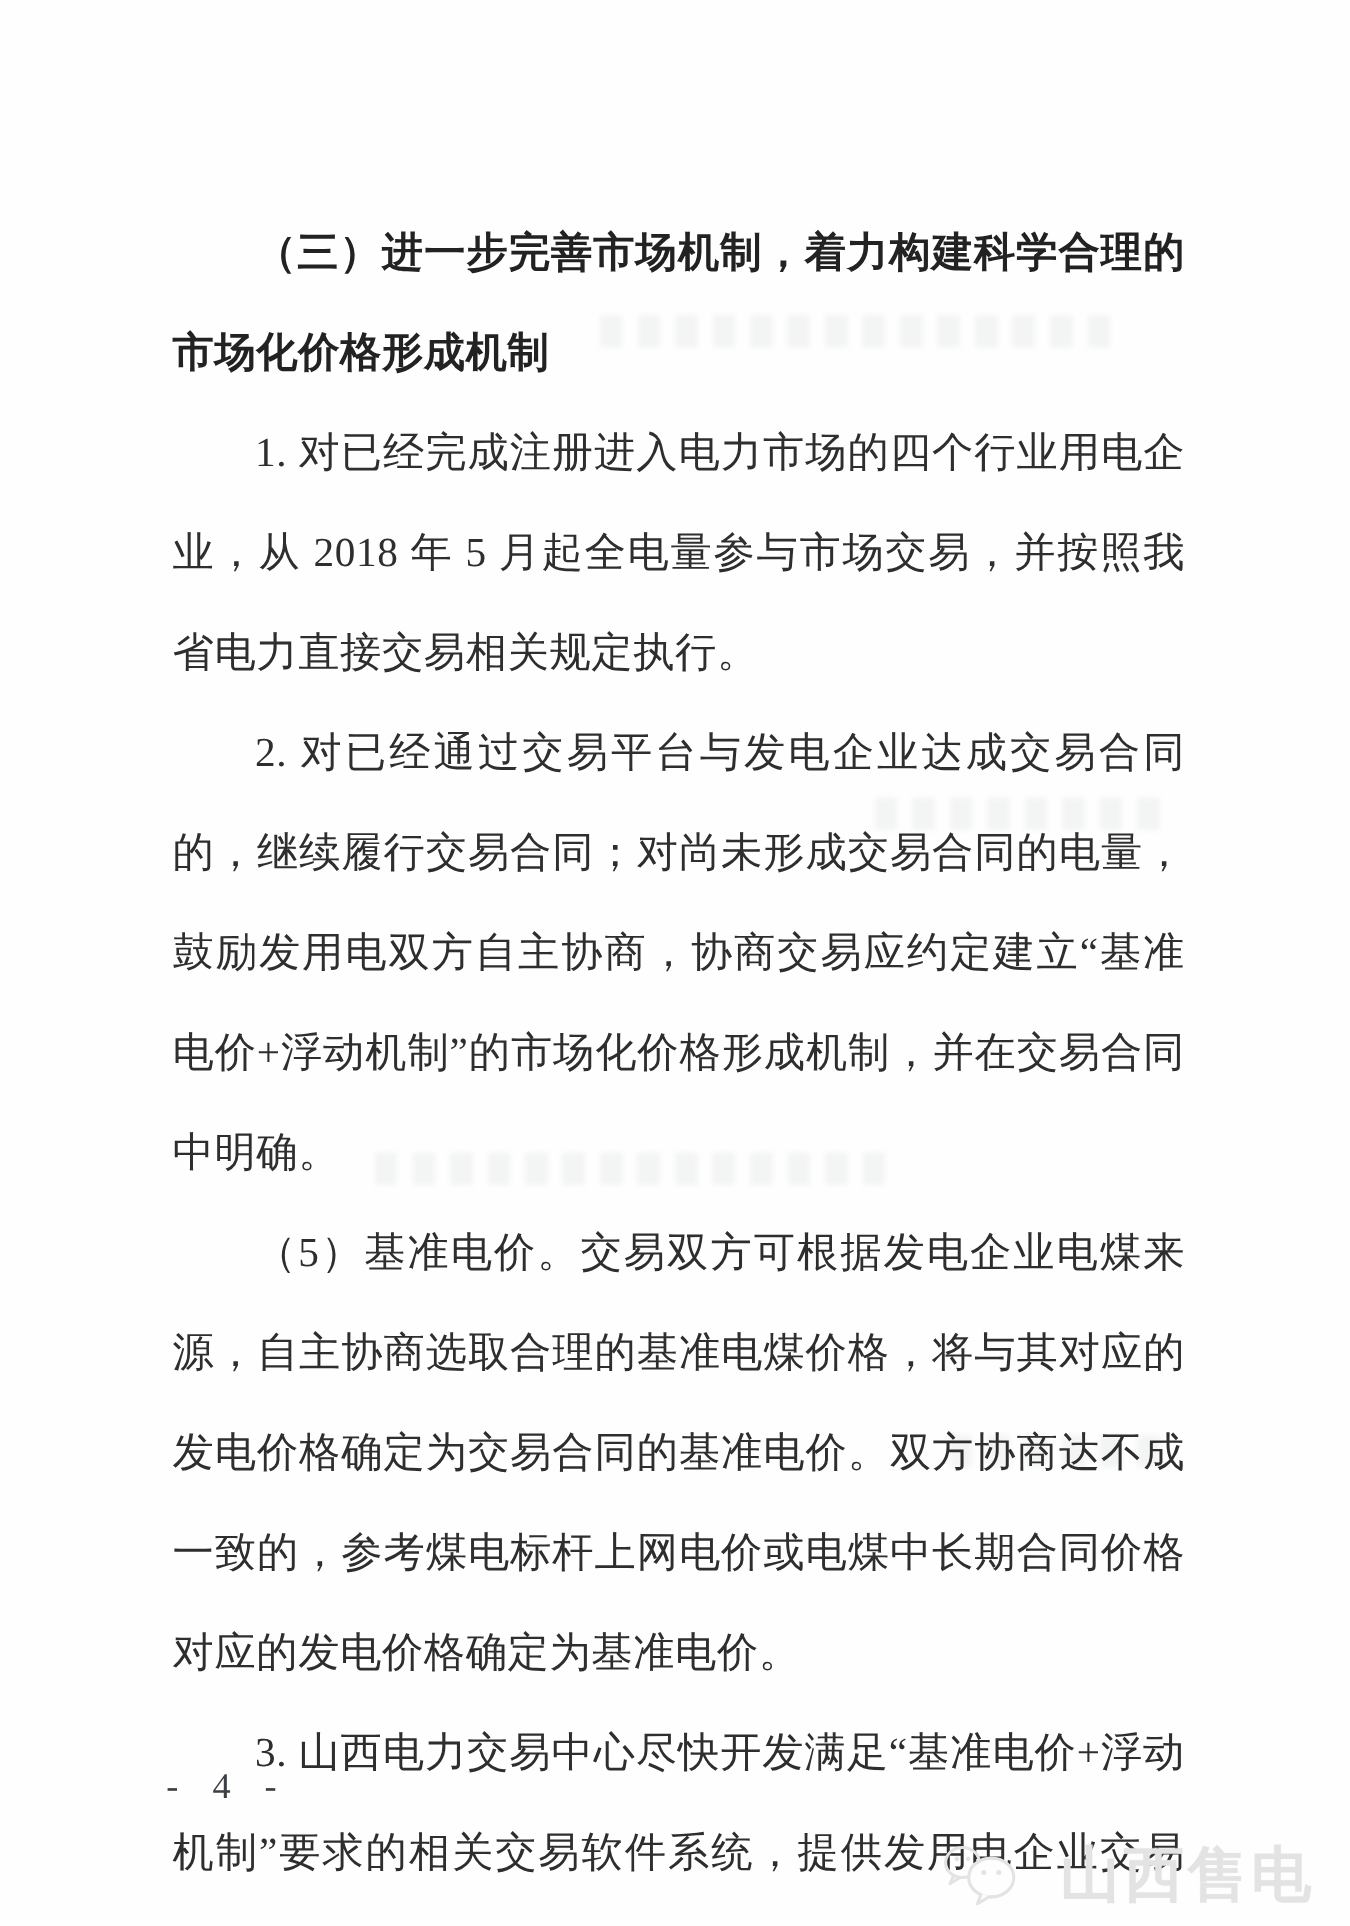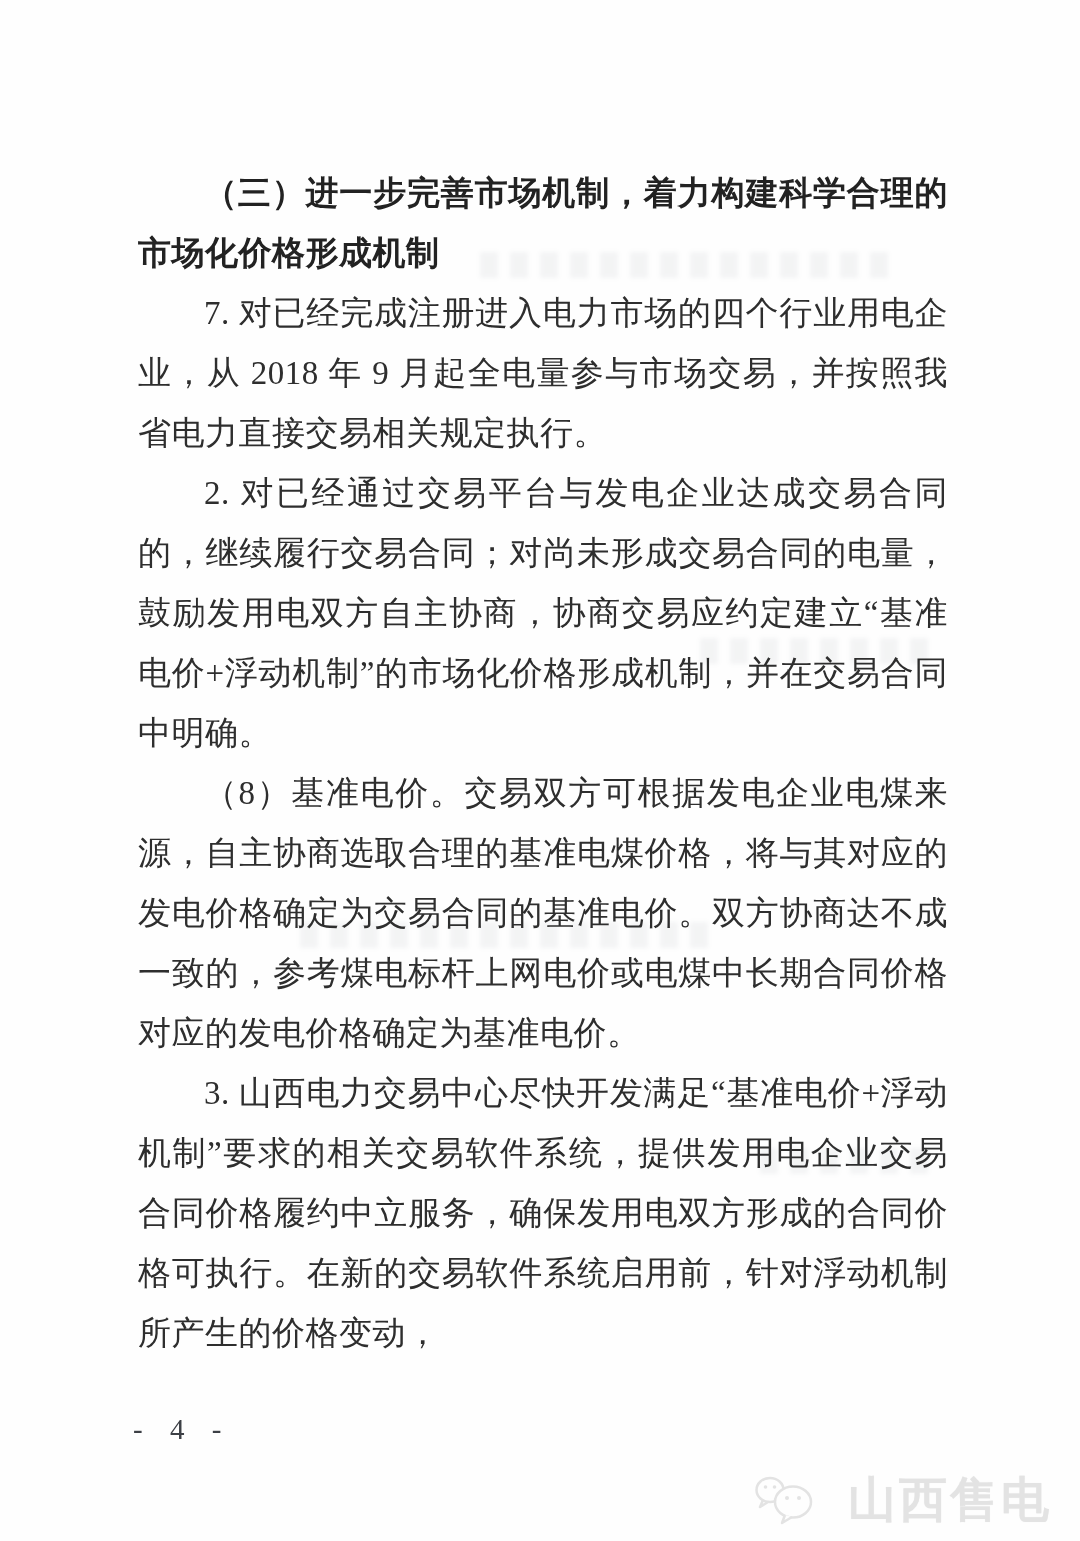--- a/index.html
+++ b/index.html
@@ -19,21 +19,21 @@
   .content {
     position: absolute;
     left: 138px;
     top: 163px;
     width: 810px;
     color: #2e2e2e;
   }
   .content p {
     margin: 0;
     font-size: 33px;
-    line-height: 60px;
+    line-height: 80px;
     text-align: justify;
     text-indent: 2em;
     letter-spacing: 0.5px;
     word-break: break-all;
   }
   .content p.heading {
     font-weight: bold;
     color: #222222;
   }
   
@@ -92,23 +92,23 @@
 
 <div class="page">
 
   <div class="artifact a1"></div>
   <div class="artifact a2"></div>
   <div class="artifact a3"></div>
   <div class="artifact a4"></div>
 
   <div class="content">
     <p class="heading">（三）进一步完善市场机制，着力构建科学合理的市场化价格形成机制</p>
-    <p>7. 对已经完成注册进入电力市场的四个行业用电企业，从 2018 年 9 月起全电量参与市场交易，并按照我省电力直接交易相关规定执行。</p>
+    <p>1. 对已经完成注册进入电力市场的四个行业用电企业，从 2018 年 5 月起全电量参与市场交易，并按照我省电力直接交易相关规定执行。</p>
     <p>2. 对已经通过交易平台与发电企业达成交易合同的，继续履行交易合同；对尚未形成交易合同的电量，鼓励发用电双方自主协商，协商交易应约定建立“基准电价+浮动机制”的市场化价格形成机制，并在交易合同中明确。</p>
-    <p>（8）基准电价。交易双方可根据发电企业电煤来源，自主协商选取合理的基准电煤价格，将与其对应的发电价格确定为交易合同的基准电价。双方协商达不成一致的，参考煤电标杆上网电价或电煤中长期合同价格对应的发电价格确定为基准电价。</p>
+    <p>（5）基准电价。交易双方可根据发电企业电煤来源，自主协商选取合理的基准电煤价格，将与其对应的发电价格确定为交易合同的基准电价。双方协商达不成一致的，参考煤电标杆上网电价或电煤中长期合同价格对应的发电价格确定为基准电价。</p>
     <p>3. 山西电力交易中心尽快开发满足“基准电价+浮动机制”要求的相关交易软件系统，提供发用电企业交易合同价格履约中立服务，确保发用电双方形成的合同价格可执行。在新的交易软件系统启用前，针对浮动机制所产生的价格变动，</p>
   </div>
 
   <div class="page-number">- 4 -</div>
 
   <div class="watermark">
     <span>
       <svg width="62" height="52" viewBox="0 0 62 52">
 
         <ellipse cx="16" cy="16" rx="13.5" ry="12" fill="none" stroke="#e3e3e3" stroke-width="2.5"></ellipse>

